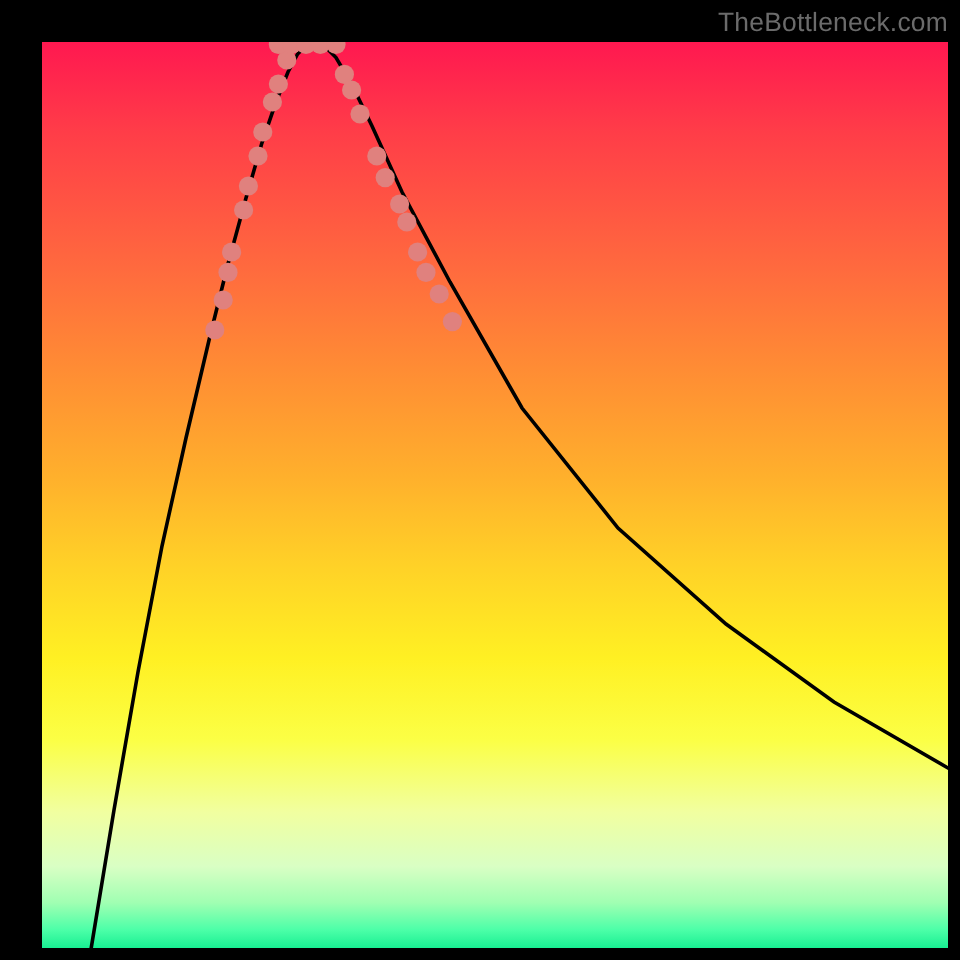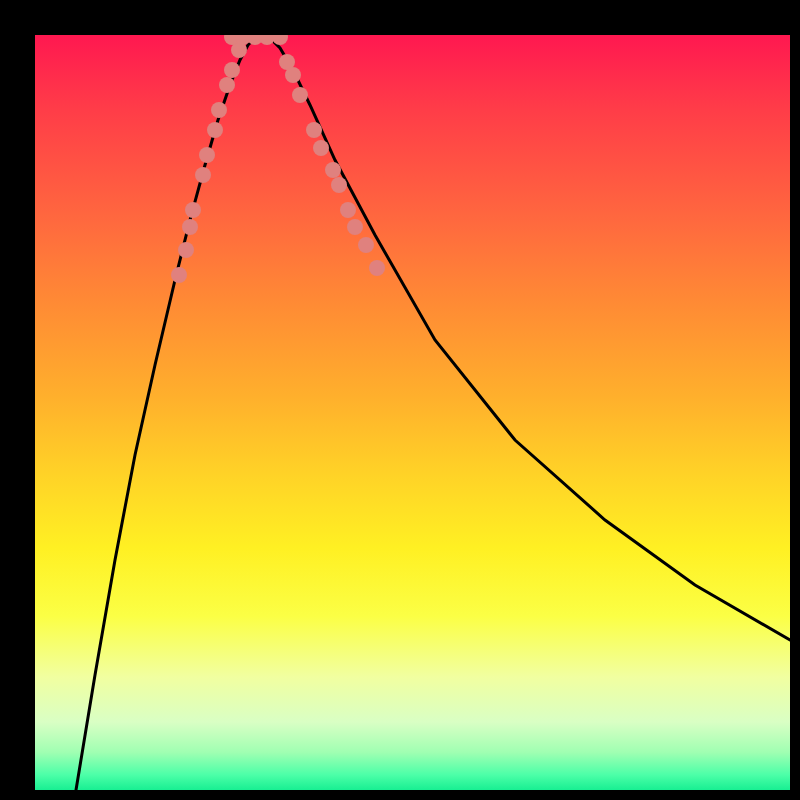--- a/index.html
+++ b/index.html
@@ -91,13 +91,14 @@
           <circle cx="286" cy="113" r="8" fill="#e0817e"></circle>
           <circle cx="298" cy="135" r="8" fill="#e0817e"></circle>
           <circle cx="304" cy="150" r="8" fill="#e0817e"></circle>
           <circle cx="313" cy="175" r="8" fill="#e0817e"></circle>
           <circle cx="320" cy="192" r="8" fill="#e0817e"></circle>
           <circle cx="331" cy="210" r="8" fill="#e0817e"></circle>
           <circle cx="342" cy="233" r="8" fill="#e0817e"></circle>
         </g>
     </svg>
   </div>
+  <div class="watermark">TheBottleneck.com</div>
 </div>
 
 </body></html>

